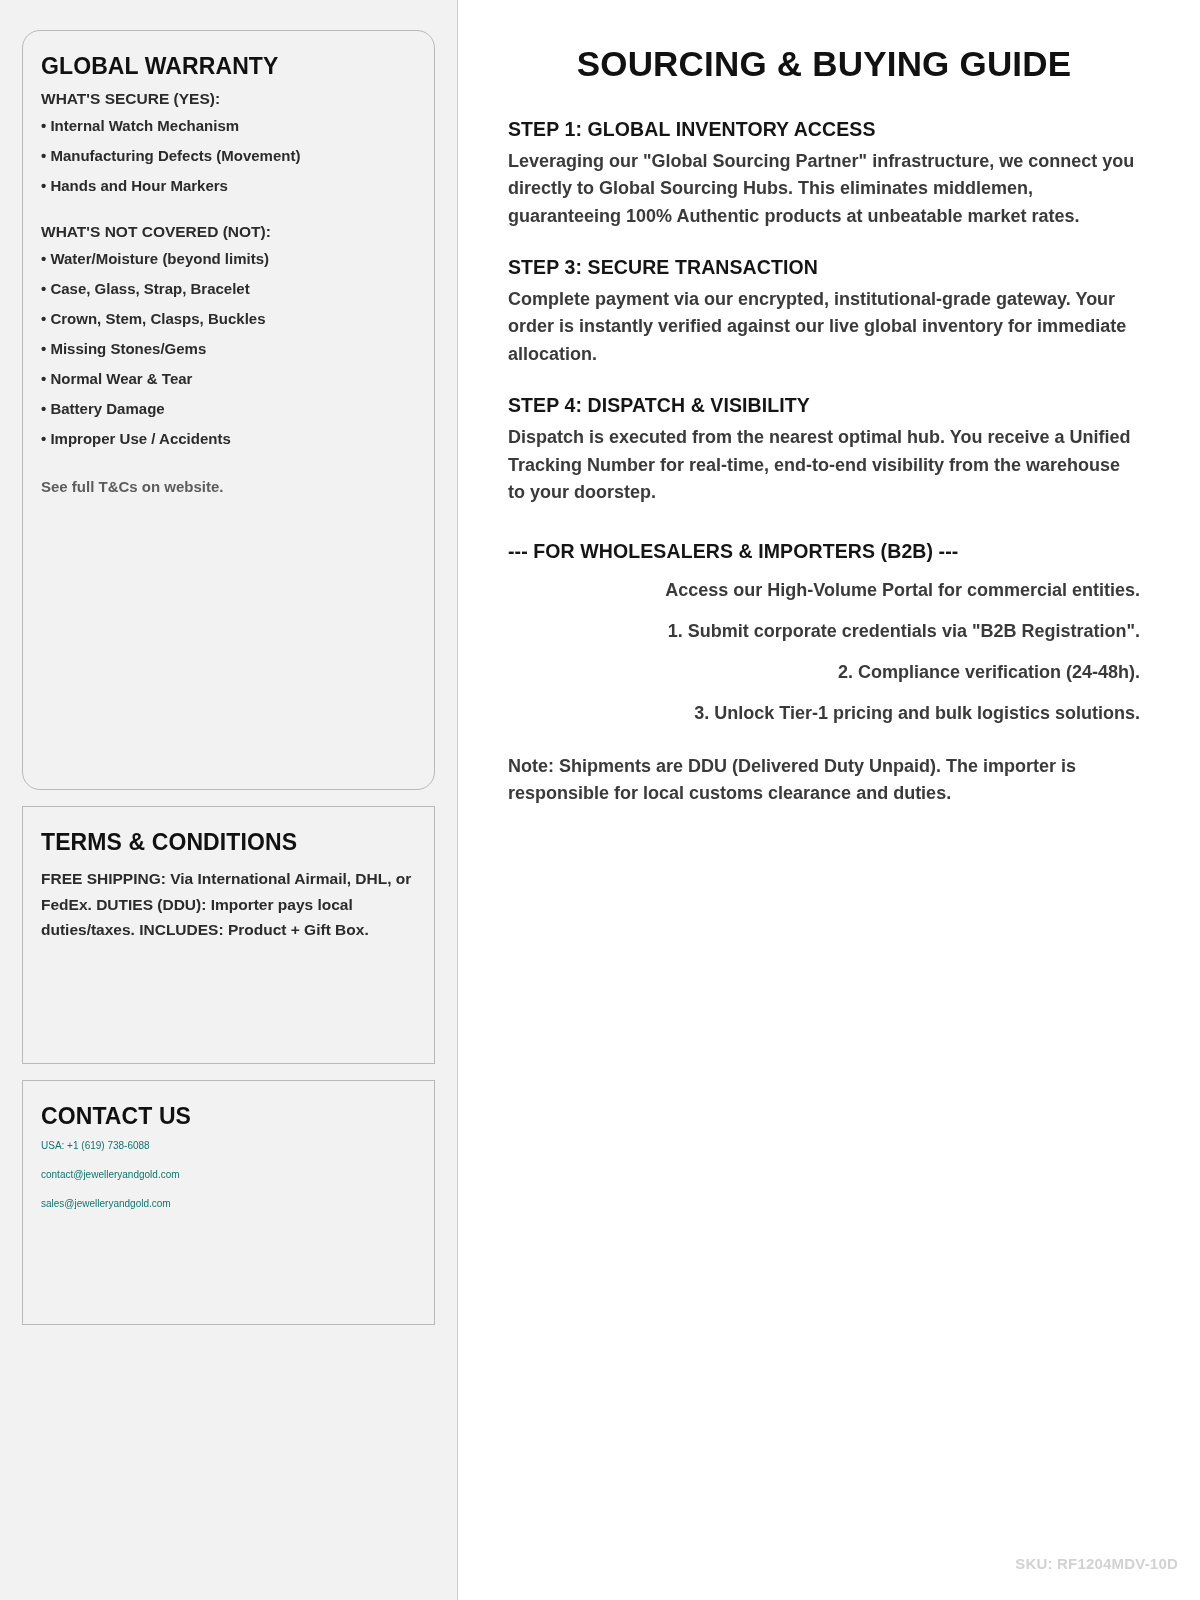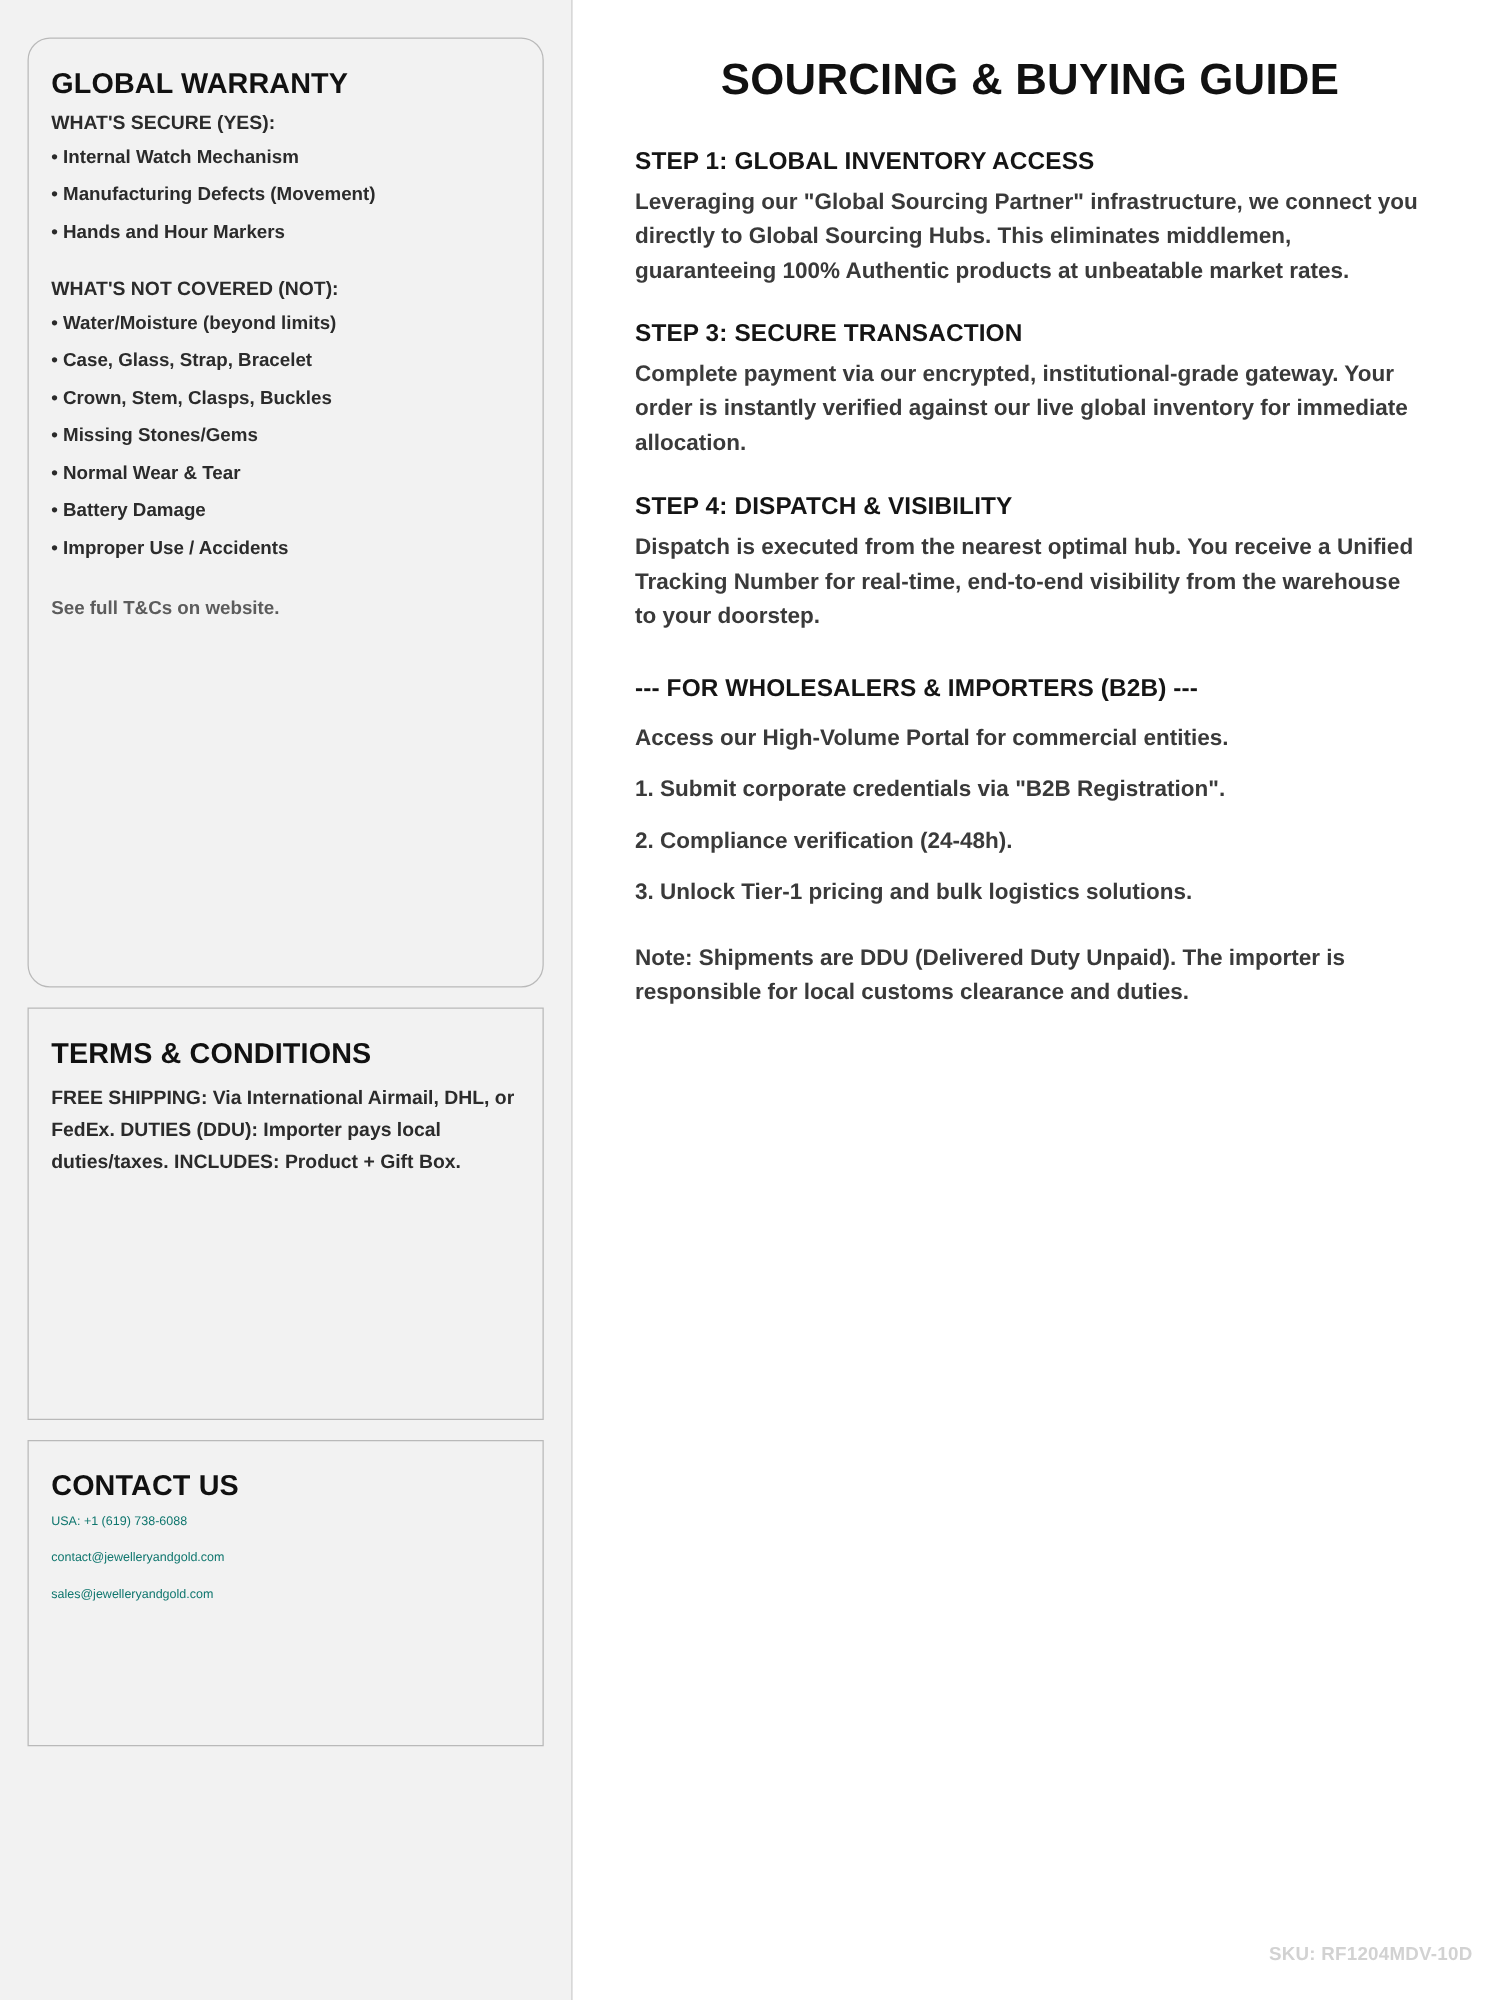--- a/index.html
+++ b/index.html
@@ -69,21 +69,21 @@
     border-radius: 18px;
   }
   .terms-body {
     font-size: 15.5px;
     font-weight: bold;
     color: #2b2b2b;
     line-height: 1.65;
     margin: 0;
   }
   .terms-panel {
-    height: 330px;
+    height: 258px;
   }
   .contact-panel {
     height: 245px;
   }
   .contact-line {
     font-size: 10px;
     font-weight: normal;
     color: #0f766e;
     margin: 0 0 18px 0;
   }
@@ -128,20 +128,21 @@
     color: #151515;
     margin: 34px 0 14px 0;
     letter-spacing: 0.1px;
   }
   .b2b-line {
     font-size: 18px;
     font-weight: bold;
     color: #3a3a3a;
     line-height: 1.5;
     margin: 0 0 14px 0;
+    text-align: right;
   }
   .b2b-note {
     font-size: 18px;
     font-weight: bold;
     color: #3a3a3a;
     line-height: 1.5;
     margin: 26px 0 0 0;
   }
   .sku {
     position: absolute;

